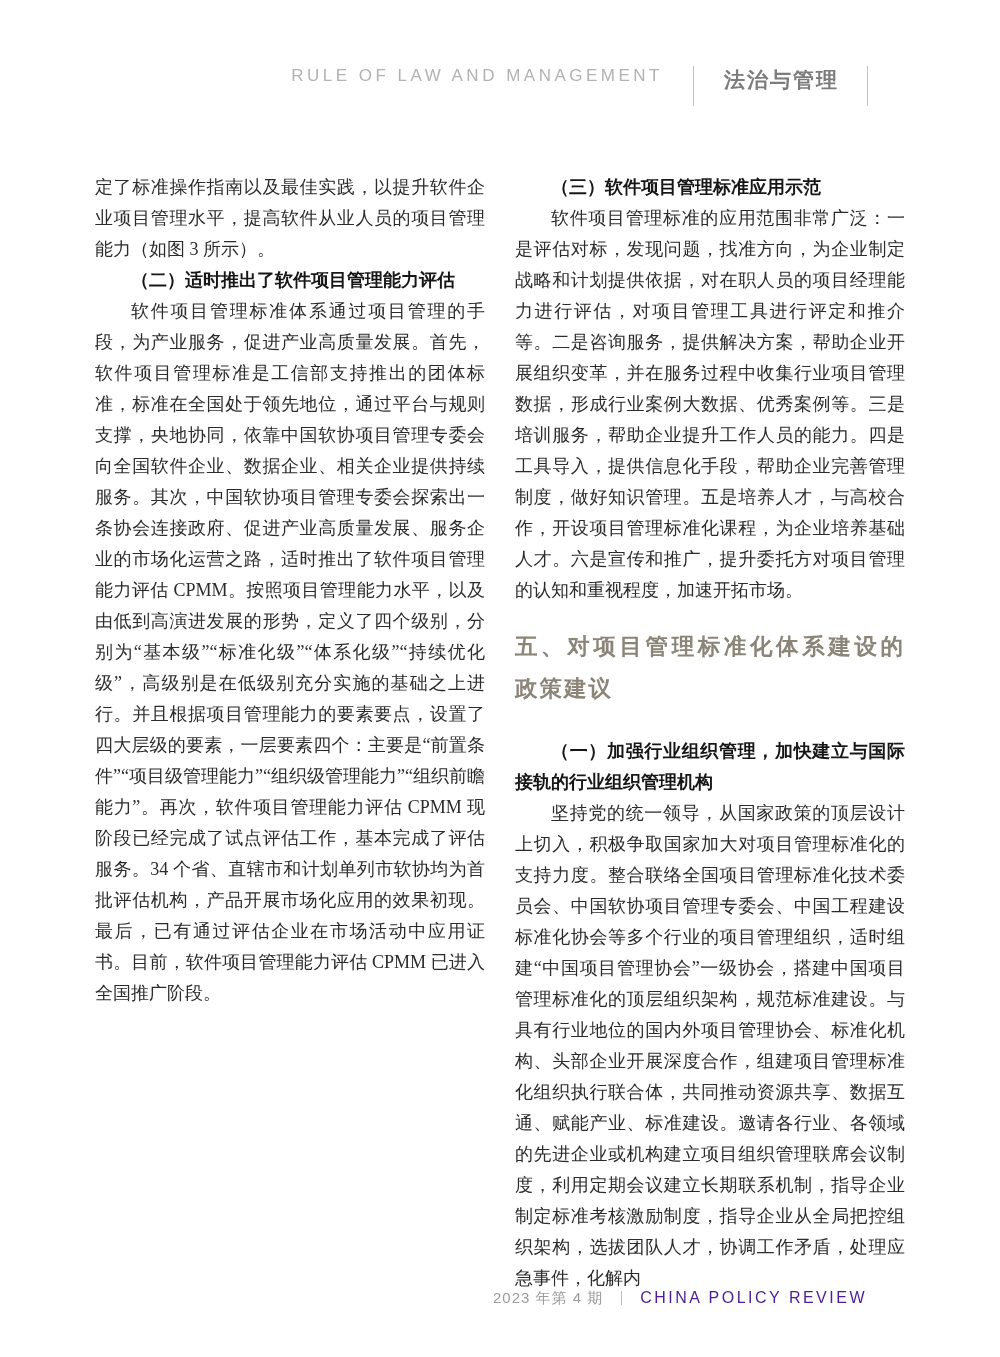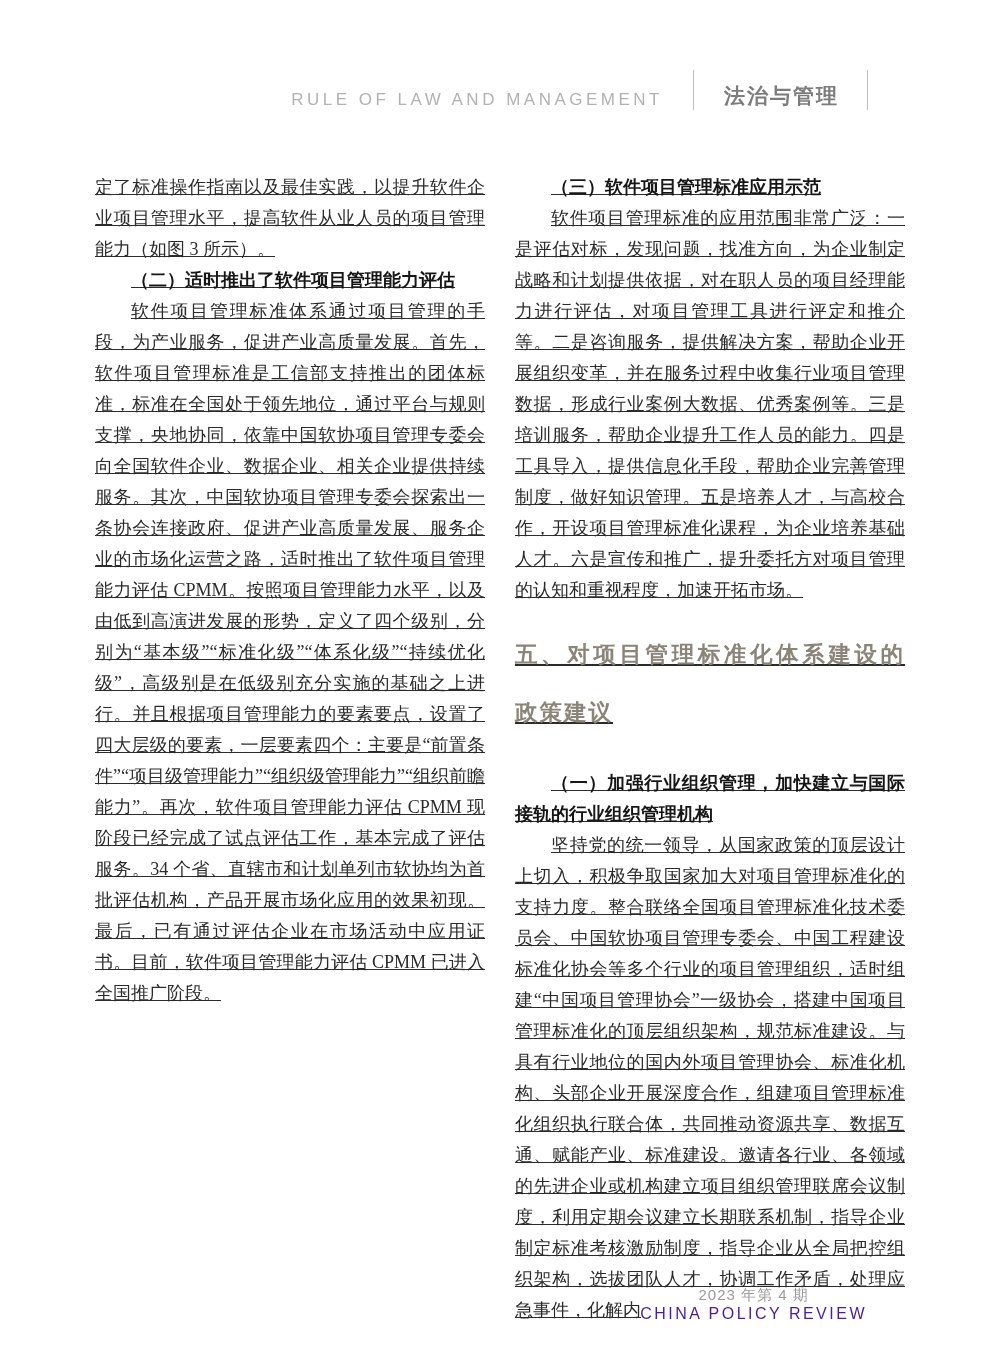--- a/index.html
+++ b/index.html
@@ -7,64 +7,64 @@
   .page {
     position:relative; width:1000px; height:1357px; margin:0 auto;
     background:#ffffff; overflow:hidden;
     font-family:"Liberation Serif","DejaVu Serif",serif;
     color:#2b2b2b;
   }
 
   
   .header {
     position:absolute; top:66px; left:0; right:132px; height:44px;
-    display:flex; justify-content:flex-end; align-items:flex-end;
+    display:flex; justify-content:flex-end; align-items:flex-start;
   }
   .header-en {
     font-family:"Liberation Sans","DejaVu Sans",sans-serif;
     font-size:17px; letter-spacing:3.5px; color:#b2b2b2; font-weight:400;
     white-space:nowrap;
   }
   .v-divider {
     width:1px; height:40px; background:#bfbfbf; margin:0 30px;
   }
   .v-divider.last { margin:0 0 0 28px; }
   .header-zh {
     font-family:"Liberation Sans","DejaVu Sans",sans-serif;
     font-size:21px; font-weight:bold; letter-spacing:2px; color:#7c7c7c;
     white-space:nowrap;
   }
 
   
   .columns {
     position:absolute; top:172px; left:95px; width:810px;
-    display:flex; gap:30px;text-decoration:underline;
+    display:flex; gap:30px;
   }
   .col { width:394px; }
   .col p, .col h3 {
     font-size:18px; line-height:31px; text-align:justify;
   }
   p.body { text-indent:2em; }
   p.body-cont { text-indent:0; }
   h3.sub {
     font-family:"Liberation Sans","DejaVu Sans",sans-serif;
     font-weight:bold; color:#161616; text-indent:2em; font-size:18px;
   }
   .section-heading {
     font-family:"Liberation Sans","DejaVu Sans",sans-serif;
-    font-weight:bold; font-size:22.5px; line-height:58px;
+    font-weight:bold; font-size:22.5px; line-height:42px;
     letter-spacing:2px; color:#8b8478;
     margin:20px 0 26px; text-align:justify;
   }
   .gap-above { margin-top:6px; }
 
   
   .footer {
     position:absolute; top:1286px; right:133px; height:24px;
-    display:flex; align-items:center;flex-direction:column;
+    display:flex; align-items:center;
   }
   .footer-issue {
     font-family:"Liberation Sans","DejaVu Sans",sans-serif;
     font-size:15px; color:#9c9c9c; letter-spacing:1px; white-space:nowrap;
   }
   .footer-divider {
     width:1px; height:14px; background:#bdbdbd; margin:0 18px;
   }
   .footer-journal {
     font-family:"Liberation Sans","DejaVu Sans",sans-serif;

